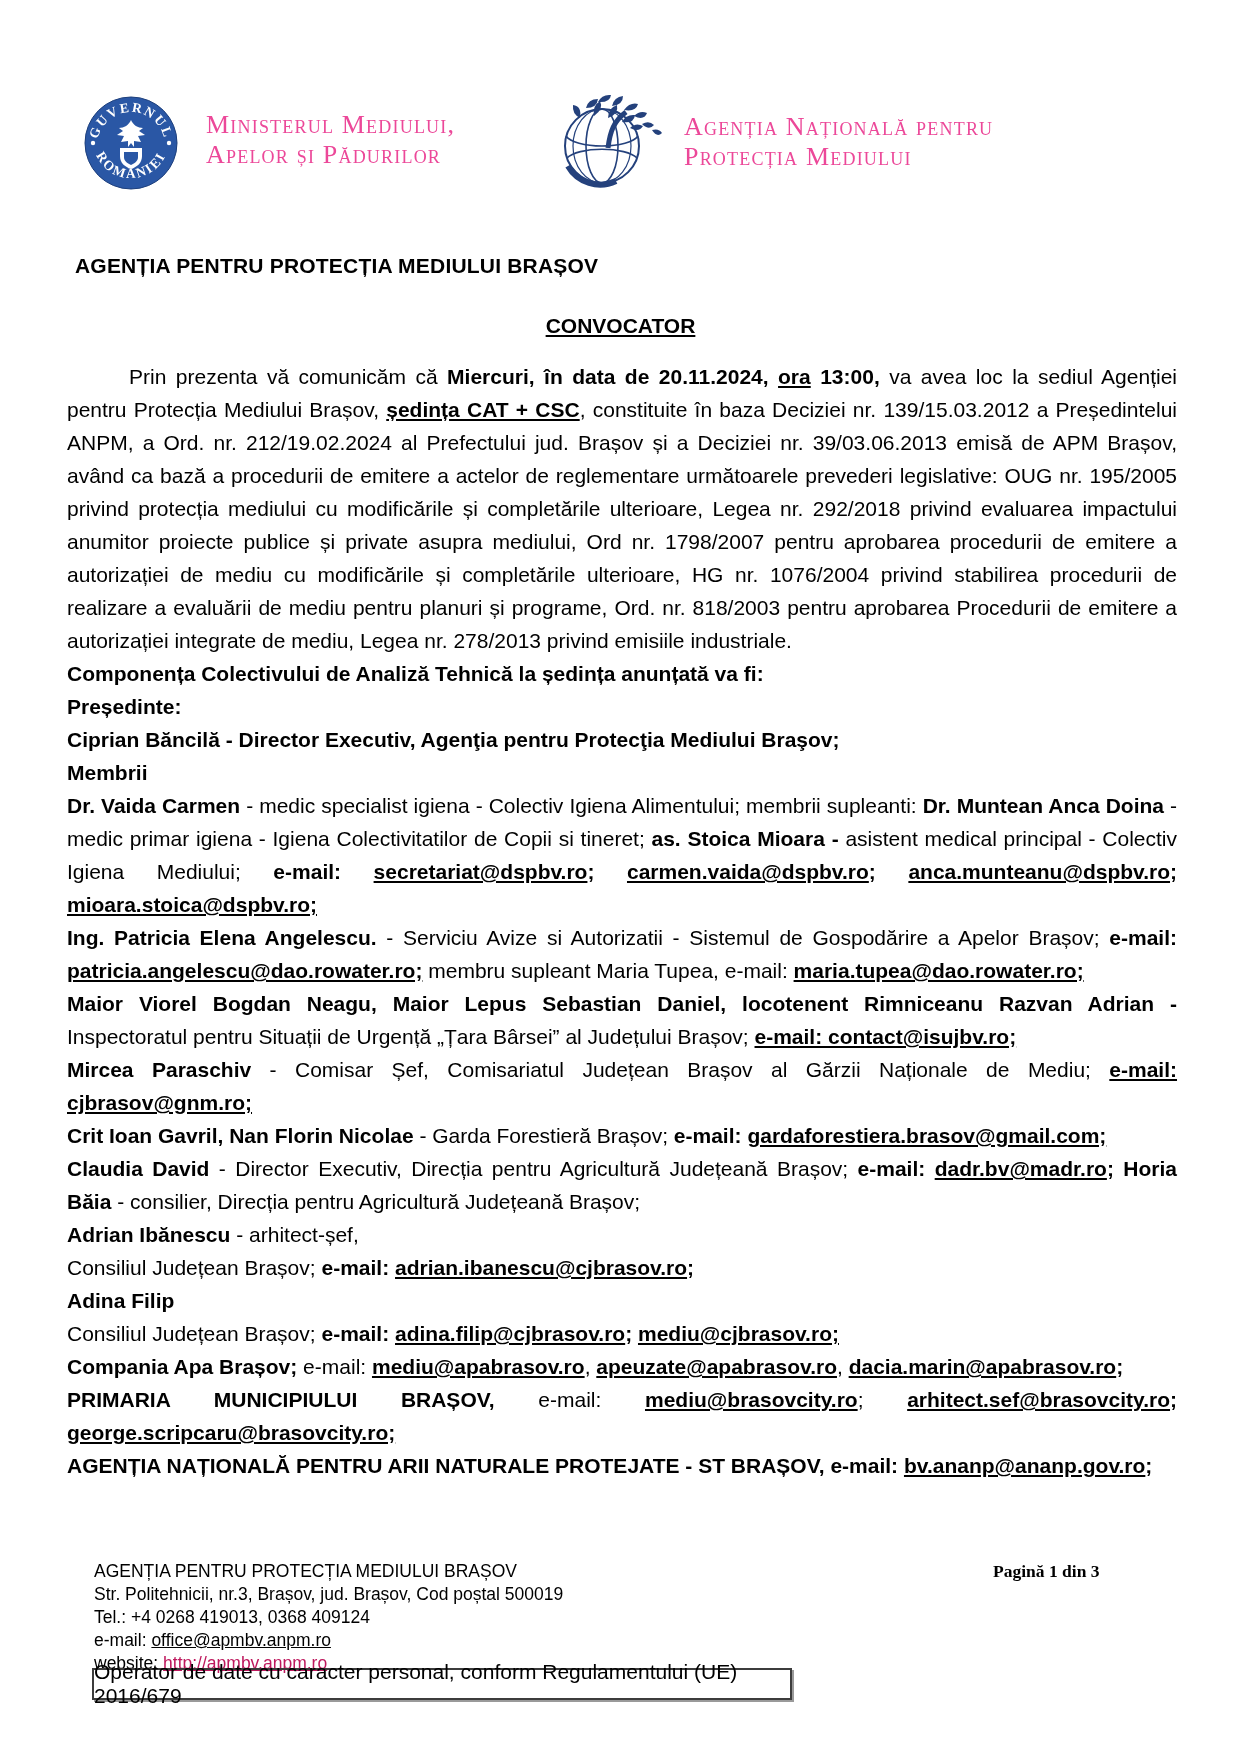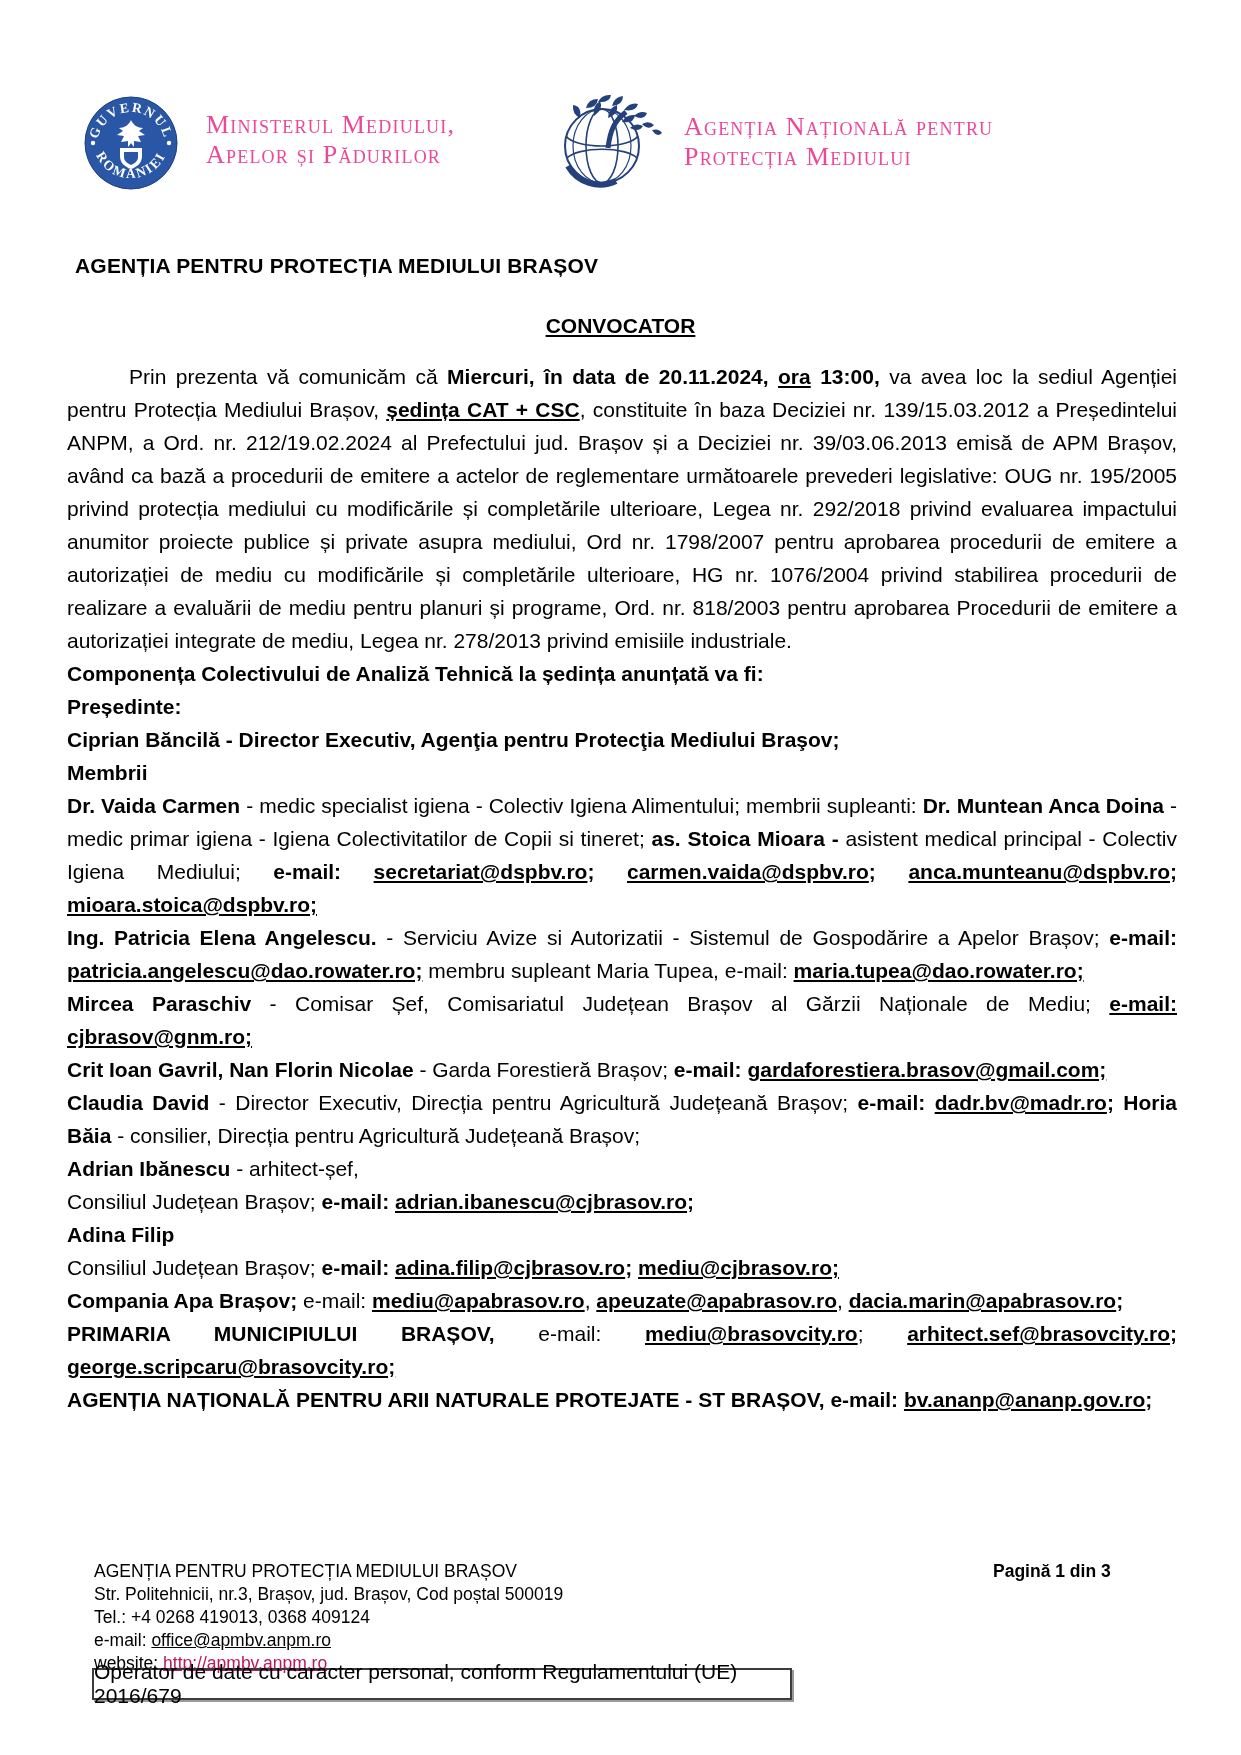--- a/index.html
+++ b/index.html
@@ -24,21 +24,21 @@
              text-align:justify;}
   .para{margin:0;}
   .para.indent{text-indent:62px;}
   .b{font-weight:bold;}
   .u{text-decoration:underline;}
 
   
   .footer{position:absolute;left:94px;top:1560px;font-size:17.5px;line-height:23px;}
   .footer .u{text-decoration:underline;}
   .weblink{color:#be185d;text-decoration:underline;}
-  .page-num{position:absolute;left:993px;top:1561px;font-size:17.5px;font-weight:bold;}
+  .page-num{position:absolute;left:993px;top:1561px;font-size:17.5px;font-weight:bold;font-family:Liberation Serif, serif;}
   .operator-box{position:absolute;left:92px;top:1668px;width:696px;height:28px;
                 border:2px solid #3c3c3c;box-shadow:2px 2px 0 #9a9a9a;
                 display:flex;align-items:center;justify-content:center;font-size:21px;}
 </style>
 </head>
 <body>
 
 <div class="page">
 
   <svg class="gov-logo" viewBox="0 0 94 94">
@@ -106,20 +106,21 @@
   </div>
 
   <div class="body-root" id="body-root">
       <div class="para indent"><span>Prin prezenta vă comunicăm că </span><span class="b">Miercuri, în data de 20.11.2024, </span><span class="b u">ora</span><span class="b"> 13:00,</span><span> va avea loc la sediul Agenției pentru Protecția Mediului Brașov, </span><span class="b u">ședința CAT + CSC</span><span>, constituite în baza Deciziei nr. 139/15.03.2012 a Președintelui ANPM, a Ord. nr. 212/19.02.2024 al Prefectului jud. Brașov și a Deciziei nr. 39/03.06.2013 emisă de APM Brașov, având ca bază a procedurii de emitere a actelor de reglementare următoarele prevederi legislative: OUG nr. 195/2005 privind protecția mediului cu modificările și completările ulterioare, Legea nr. 292/2018 privind evaluarea impactului anumitor proiecte publice și private asupra mediului, Ord nr. 1798/2007 pentru aprobarea procedurii de emitere a autorizației de mediu cu modificările și completările ulterioare, HG nr. 1076/2004 privind stabilirea procedurii de realizare a evaluării de mediu pentru planuri și programe, Ord. nr. 818/2003 pentru aprobarea Procedurii de emitere a autorizației integrate de mediu, Legea nr. 278/2013 privind emisiile industriale.</span></div>
       <div class="para"><span class="b">Componența Colectivului de Analiză Tehnică la ședința anunțată va fi:</span></div>
       <div class="para"><span class="b">Președinte:</span></div>
       <div class="para"><span class="b">Ciprian Băncilă - Director Executiv, Agenţia pentru Protecţia Mediului Braşov;</span></div>
       <div class="para"><span class="b">Membrii</span></div>
       <div class="para"><span class="b">Dr. Vaida Carmen</span><span> - medic specialist igiena - Colectiv Igiena Alimentului; membrii supleanti: </span><span class="b">Dr. Muntean Anca Doina</span><span>  - medic primar igiena - Igiena Colectivitatilor de Copii si tineret; </span><span class="b">as. Stoica Mioara -</span><span> asistent medical principal - Colectiv Igiena Mediului; </span><span class="b">e-mail:</span><span> </span><span class="b u">secretariat@dspbv.ro</span><span class="b">; </span><span class="b u">carmen.vaida@dspbv.ro</span><span class="b">; </span><span class="b u">anca.munteanu@dspbv.ro</span><span class="b">; </span><span class="b u">mioara.stoica@dspbv.ro;</span></div>
       <div class="para"><span class="b">Ing. Patricia Elena Angelescu.</span><span> -  Serviciu Avize si Autorizatii - Sistemul de Gospodărire a Apelor Brașov; </span><span class="b">e-mail:</span><span> </span><span class="b u">patricia.angelescu@dao.rowater.ro;</span><span> membru supleant Maria Tupea, e-mail: </span><span class="b u">maria.tupea@dao.rowater.ro;</span></div>
+      <div class="para"><span class="b">Maior Viorel Bogdan Neagu, Maior Lepus Sebastian Daniel, locotenent Rimniceanu Razvan Adrian -</span><span> Inspectoratul pentru Situații de Urgență „Țara Bârsei” al Județului Brașov; </span><span class="b u">e-mail: contact@isujbv.ro;</span></div>
       <div class="para"><span class="b">Mircea Paraschiv</span><span> - Comisar Șef, Comisariatul Județean Brașov al Gărzii Naționale de Mediu; </span><span class="b u">e-mail:</span><span> </span><span class="b u">cjbrasov@gnm.ro;</span></div>
       <div class="para"><span class="b">Crit Ioan Gavril, Nan Florin Nicolae</span><span> - Garda Forestieră Brașov; </span><span class="b">e-mail:</span><span> </span><span class="b u">gardaforestiera.brasov@gmail.com;</span></div>
       <div class="para"><span class="b">Claudia David</span><span> - Director Executiv, Direcția pentru Agricultură Județeană Brașov; </span><span class="b">e-mail:</span><span> </span><span class="b u">dadr.bv@madr.ro</span><span class="b">; </span><span class="b">Horia Băia</span><span> - consilier, Direcția pentru Agricultură Județeană Brașov;</span></div>
       <div class="para"><span class="b">Adrian Ibănescu</span><span> - arhitect-șef,</span></div>
       <div class="para"><span>Consiliul Județean Brașov; </span><span class="b">e-mail:</span><span> </span><span class="b u">adrian.ibanescu@cjbrasov.ro</span><span class="b">;</span></div>
       <div class="para"><span class="b">Adina Filip</span></div>
       <div class="para"><span>Consiliul Județean Brașov; </span><span class="b">e-mail:</span><span> </span><span class="b u">adina.filip@cjbrasov.ro</span><span class="b">; </span><span class="b u">mediu@cjbrasov.ro;</span></div>
       <div class="para"><span class="b">Compania Apa Brașov;</span><span> e-mail: </span><span class="b u">mediu@apabrasov.ro</span><span>, </span><span class="b u">apeuzate@apabrasov.ro</span><span>, </span><span class="b u">dacia.marin@apabrasov.ro</span><span class="b">;</span></div>
       <div class="para"><span class="b">PRIMARIA MUNICIPIULUI BRAȘOV,</span><span> e-mail: </span><span class="b u">mediu@brasovcity.ro</span><span>; </span><span class="b u">arhitect.sef@brasovcity.ro</span><span class="b">; </span><span class="b u">george.scripcaru@brasovcity.ro;</span></div>
       <div class="para"><span class="b">AGENȚIA NAȚIONALĂ PENTRU ARII NATURALE PROTEJATE - ST BRAȘOV, e-mail:</span><span> </span><span class="b u">bv.ananp@ananp.gov.ro</span><span class="b">;</span></div>

